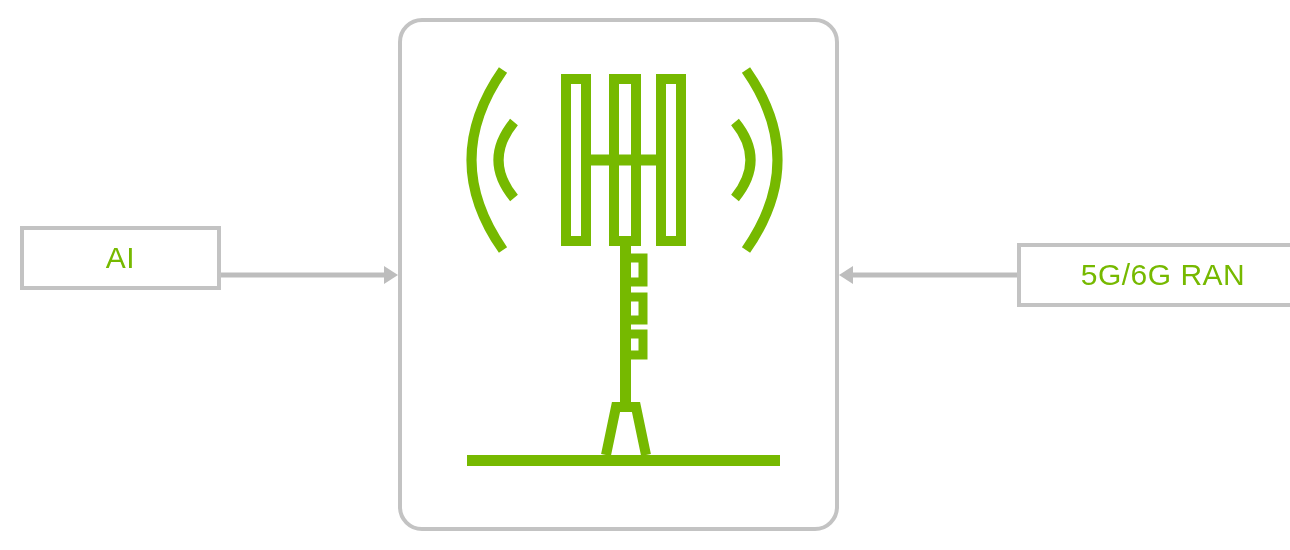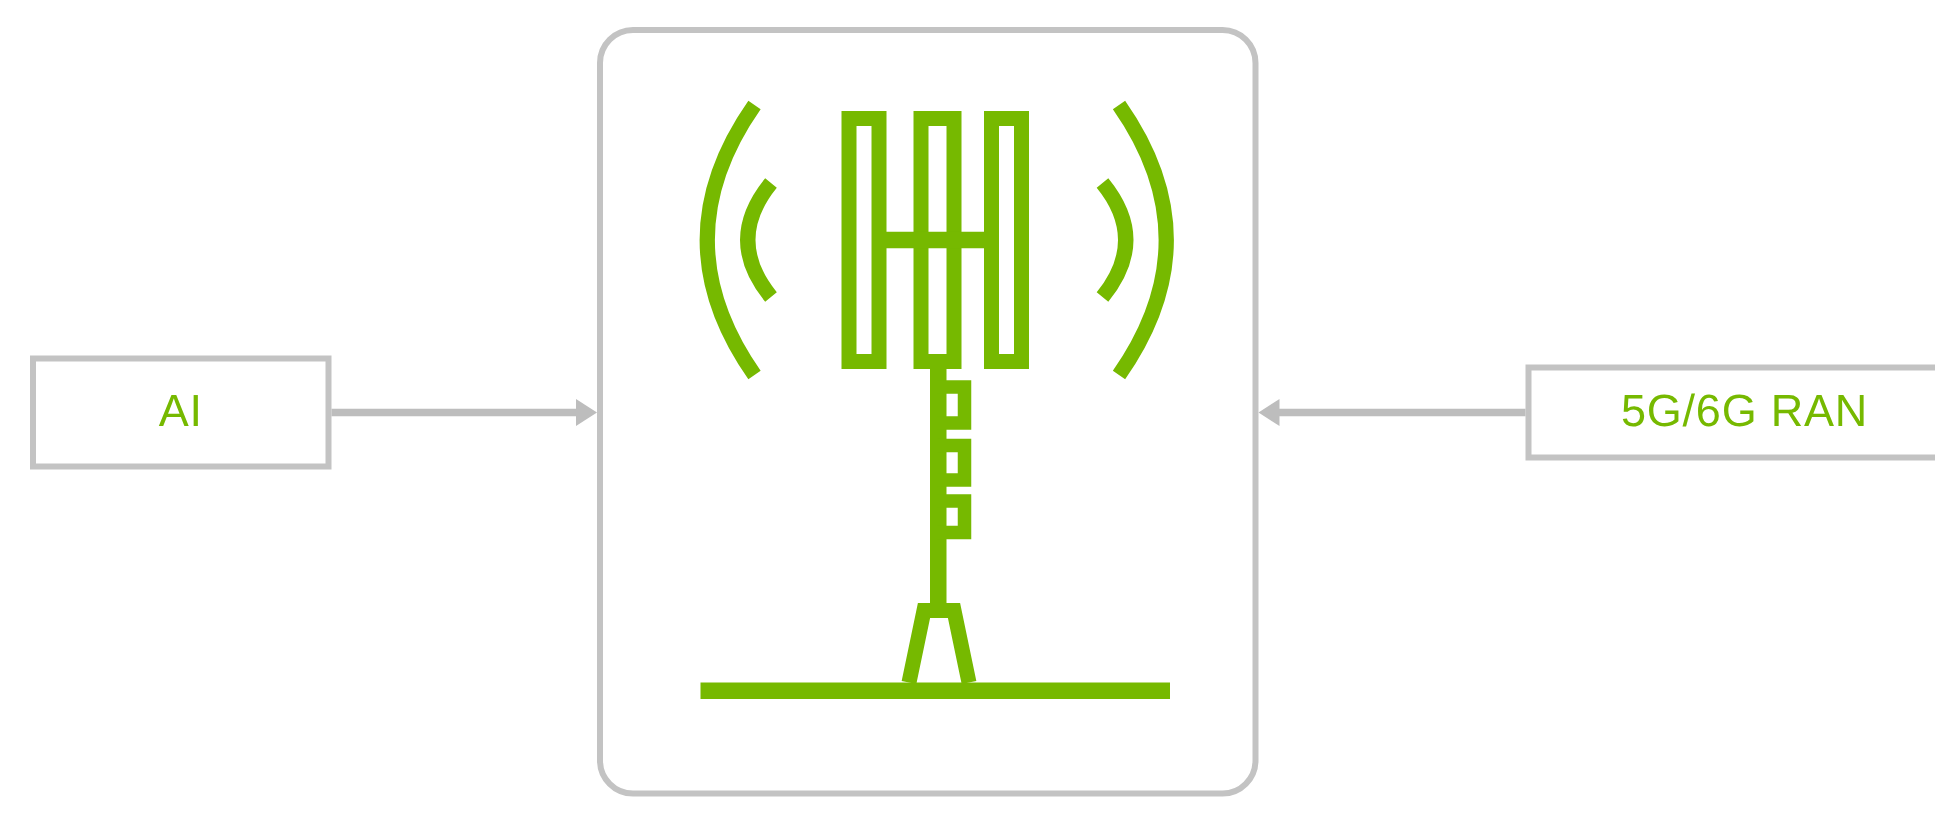--- a/index.html
+++ b/index.html
@@ -4,21 +4,21 @@
   <style>
     html, body { margin: 0; padding: 0; background: #ffffff; }
     body { width: 1290px; height: 550px; position: relative; overflow: hidden; font-family: "Liberation Sans", sans-serif; }
     .label-box {
       position: absolute; box-sizing: border-box;
       border: 4px solid #c3c3c3; background: #fff;
       display: flex; align-items: center; justify-content: center;
       font-family: "Liberation Sans", sans-serif;
       font-size: 30px; color: #76b900; font-weight: normal; letter-spacing: 0.5px;
     }
-    #box-ai { left: 20px; top: 237px; width: 201px; height: 76px; }
+    #box-ai { left: 20px; top: 226px; width: 201px; height: 64px; }
     #box-ran { left: 1017px; top: 243px; width: 292px; height: 64px; }
     #main-box {
       position: absolute; box-sizing: border-box;
       left: 398px; top: 18px; width: 441px; height: 513px;
       border: 4px solid #c3c3c3; border-radius: 24px; background: #fff;
     }
     svg.overlay { position: absolute; left: 0; top: 0; }
   </style>
 </head>
 <body>

